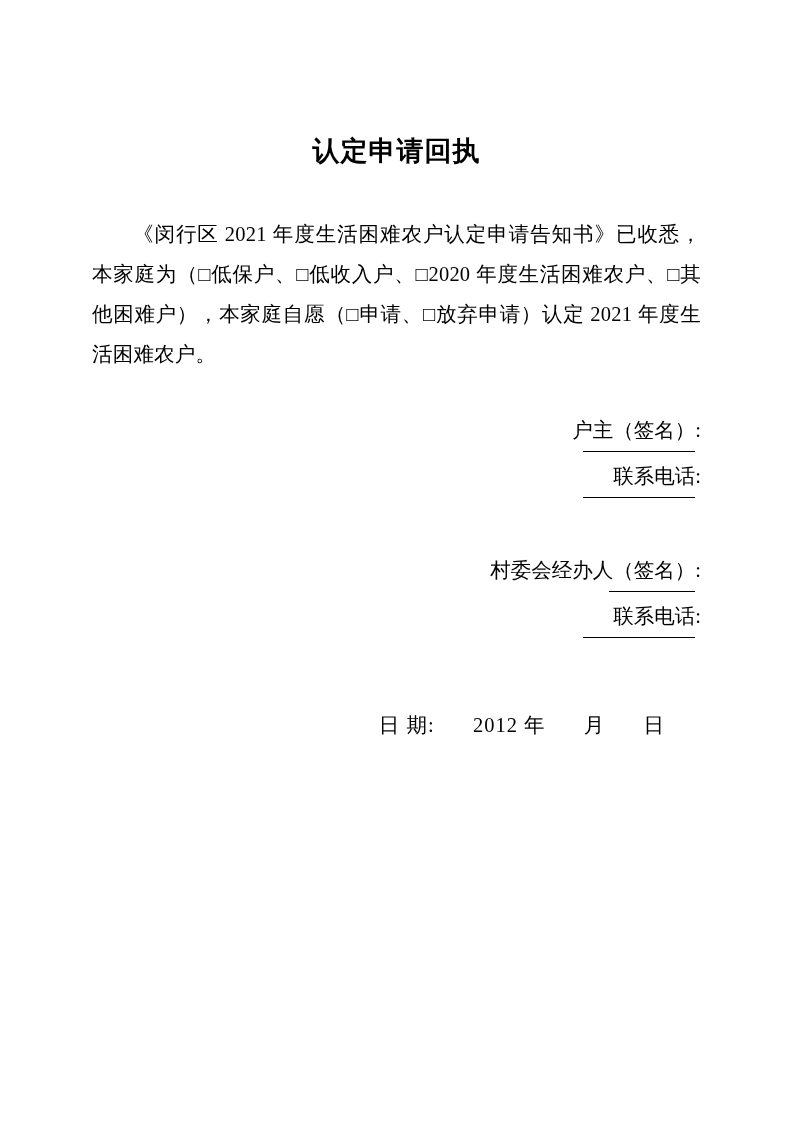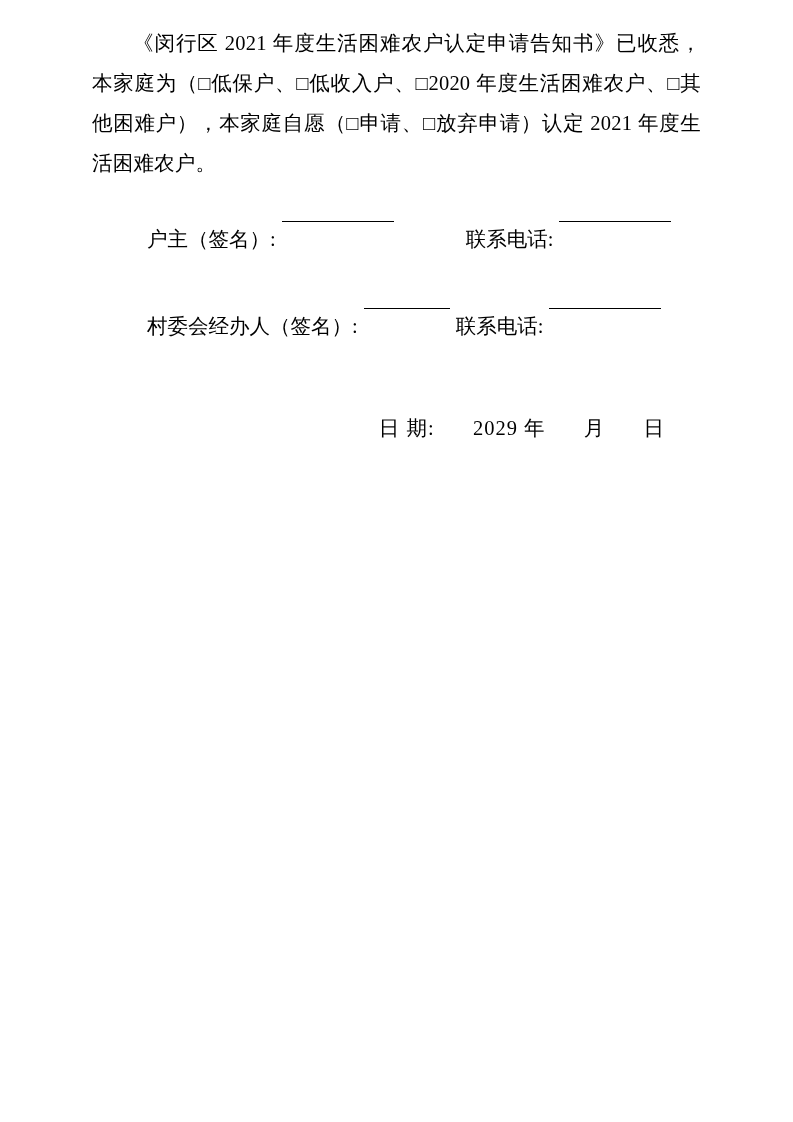--- a/index.html
+++ b/index.html
@@ -25,37 +25,39 @@
   .doc-title {
     text-align: center;
     font-size: 27px;
     font-weight: bold;
     letter-spacing: 1px;
     margin-top: 135px;
     line-height: 1.2;
     font-family: "Liberation Serif", "DejaVu Serif", serif;
   }
   .body-para {
-    margin-top: 24px;
+    margin-top: 48px;
     font-size: 20.5px;
     line-height: 1.95;
     text-align: justify;
     text-justify: inter-ideograph;
     text-indent: 41px;
     letter-spacing: 0.2px;
   }
   .sig-block {
     margin-top: 36px;
     font-size: 20.5px;
     line-height: 1.9;
   }
   .sig-row {
     display: flex;
+    align-items: flex-end;
     margin-top: 26px;
     padding-left: 55px;
+    flex-direction: column;
   }
   .sig-row.second {
     margin-top: 48px;
   }
   .sig-label {
     white-space: nowrap;
   }
   .rule {
     display: inline-block;
     border-bottom: 1.3px solid #000;
@@ -72,20 +74,21 @@
     padding-right: 36px;
     letter-spacing: 1px;
   }
   .date-row .dd-gap { display: inline-block; width: 26px; }
 </style>
 </head>
 <body>
 
 <div class="page">
 
+  <div class="doc-title">认定申请回执</div>
 
   <div class="body-para">《闵行区 2021 年度生活困难农户认定申请告知书》已收悉，本家庭为（□低保户、□低收入户、□2020 年度生活困难农户、□其他困难户），本家庭自愿（□申请、□放弃申请）认定 2021 年度生活困难农户。</div>
 
   <div class="sig-block">
 
     <div class="sig-row">
       <span class="sig-label">户主（签名）:</span>
       <span class="rule w-long"></span>
       <span class="spacer-gap"></span>
       <span class="sig-label">联系电话:</span>
@@ -97,20 +100,20 @@
       <span class="rule w-short"></span>
       <span class="sig-label">联系电话:</span>
       <span class="rule w-long"></span>
     </div>
 
   </div>
 
   <div class="date-row">
     <span>日 期:</span>
     <span class="dd-gap"></span>
-    <span>2029 年</span>
+    <span>2012 年</span>
     <span class="dd-gap"></span>
     <span>月</span>
     <span class="dd-gap"></span>
     <span>日</span>
   </div>
 
 </div>
 
 </body></html>

